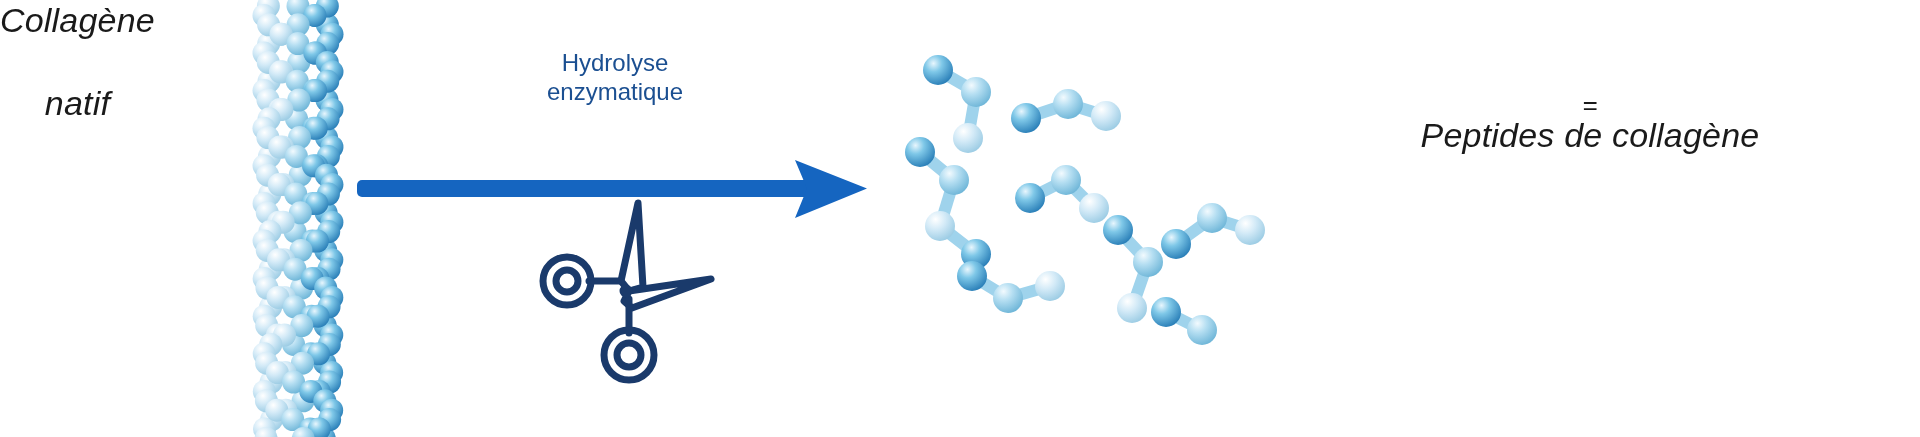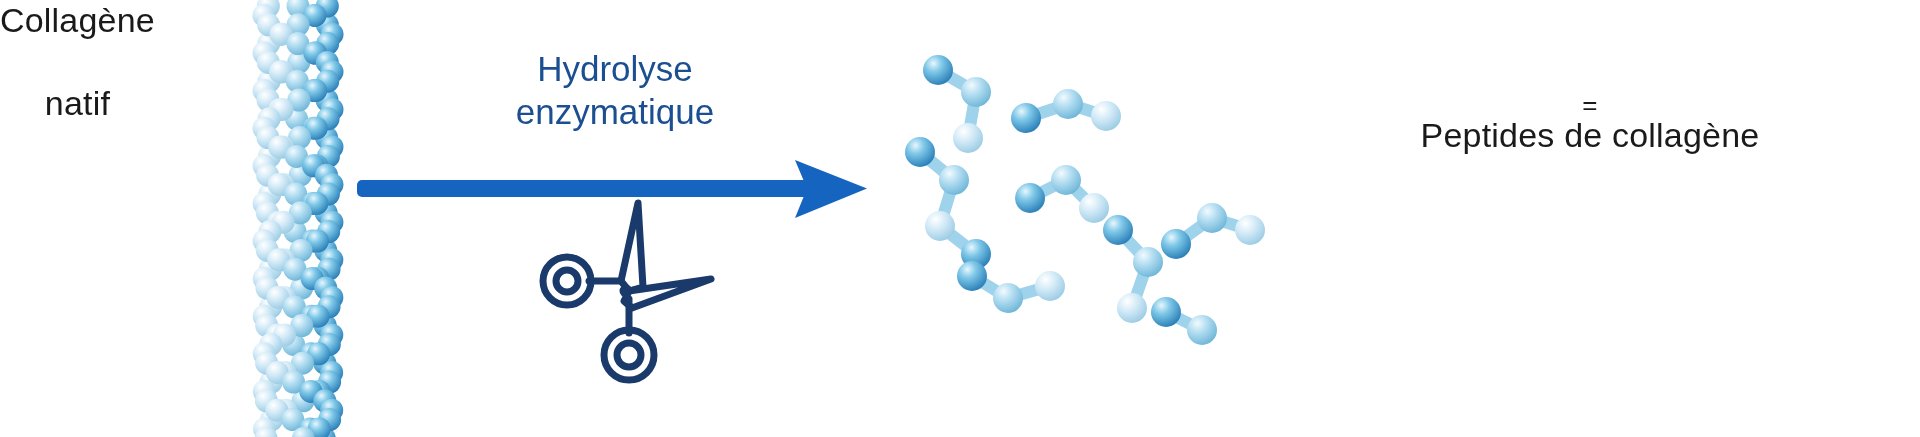--- a/index.html
+++ b/index.html
@@ -23,41 +23,42 @@
   
   .label-dark {
     position: absolute;
     color: #1a1a1a;
     font-size: 34px;
     line-height: 1.22;
     text-align: center;
     font-weight: 400;
     letter-spacing: 0.2px;
     white-space: pre;
+    font-style: italic;
   }
 
   #hydrolysed-label {
     left: 1330px;
     top: 96px;
     width: 520px;
   }
   #hydrolysed-label .eq-sign {
     display: block;
     font-size: 26px;
     line-height: 0.85;
     margin: -2px 0 -1px 0;
   }
 
   #process-label {
     position: absolute;
     left: 450px;
     top: 48px;
     width: 330px;
     color: #1b4f91;
-    font-size: 35px;
+    font-size: 24px;
     line-height: 1.22;
     text-align: center;
     white-space: pre;
   }
 
   
   #arrow {
     position: absolute;
     left: 355px;
     top: 150px;

